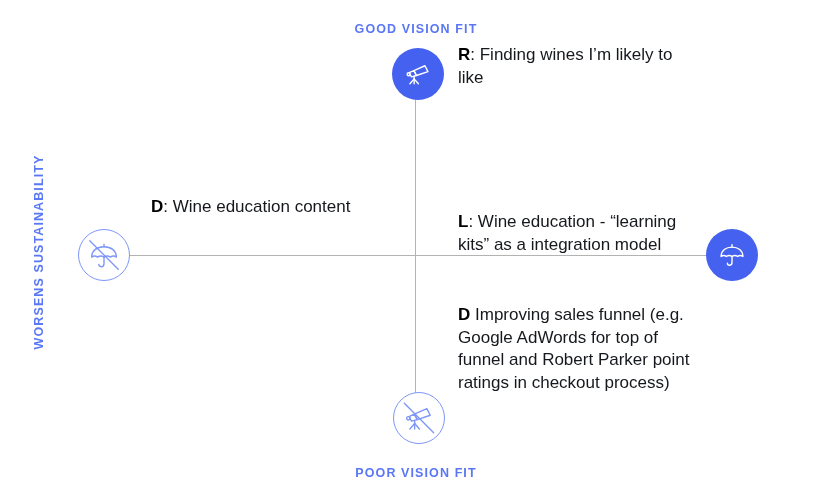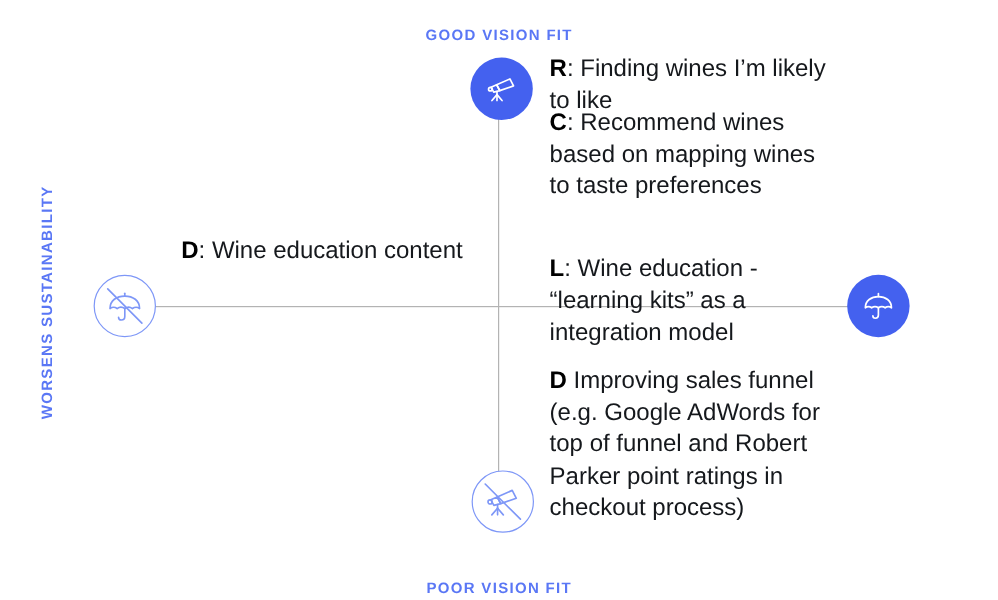--- a/index.html
+++ b/index.html
@@ -50,21 +50,20 @@
     left: 0;
     top: 22px;
     width: 832px;
     text-align: center;
   }
   .cap-bottom {
     left: 0;
     top: 466px;
     width: 832px;
     text-align: center;
-    margin-top: 17px;
   }
   .cap-left {
     left: -81px;
     top: 245px;
     width: 240px;
     text-align: center;
     transform: rotate(-90deg);
   }
   .cap-right {
     left: 673px;
@@ -97,21 +96,21 @@
 
   .badge-top    { left: 392px; top: 48px; }
   .badge-bottom { left: 393px; top: 392px; }
   .badge-left   { left: 78px;  top: 229px; }
   .badge-right  { left: 706px; top: 229px; }
 
   
   .note {
     position: absolute;
     color: #15181c;
-    font-size: 20px;
+    font-size: 17px;
     line-height: 1.33;
     font-weight: normal;
   }
   .note b {
     font-weight: bold;
     color: #000000;
   }
 
   .note-l-supply  { left: 151px; top: 88px;  width: 244px; }
   .note-d-edu     { left: 151px; top: 196px; width: 244px; }
@@ -182,23 +181,20 @@
 
 
   <div class="note note-d-edu">
     <b>D</b><span>: Wine education content</span>
   </div>
 
   <div class="note note-r-finding">
     <b>R</b><span>: Finding wines I’m likely to like</span>
   </div>
 
-  <div class="note note-c-recomm">
-    <b>C</b><span>: Recommend wines based on mapping wines to taste preferences</span>
-  </div>
 
 
   <div class="note note-l-kits">
     <b>L</b><span>: Wine education - “learning kits” as a integration model</span>
   </div>
 
   <div class="note note-d-funnel">
     <b>D</b><span> Improving sales funnel (e.g. Google AdWords for top of funnel and Robert Parker point ratings in checkout process)</span>
   </div>
 

